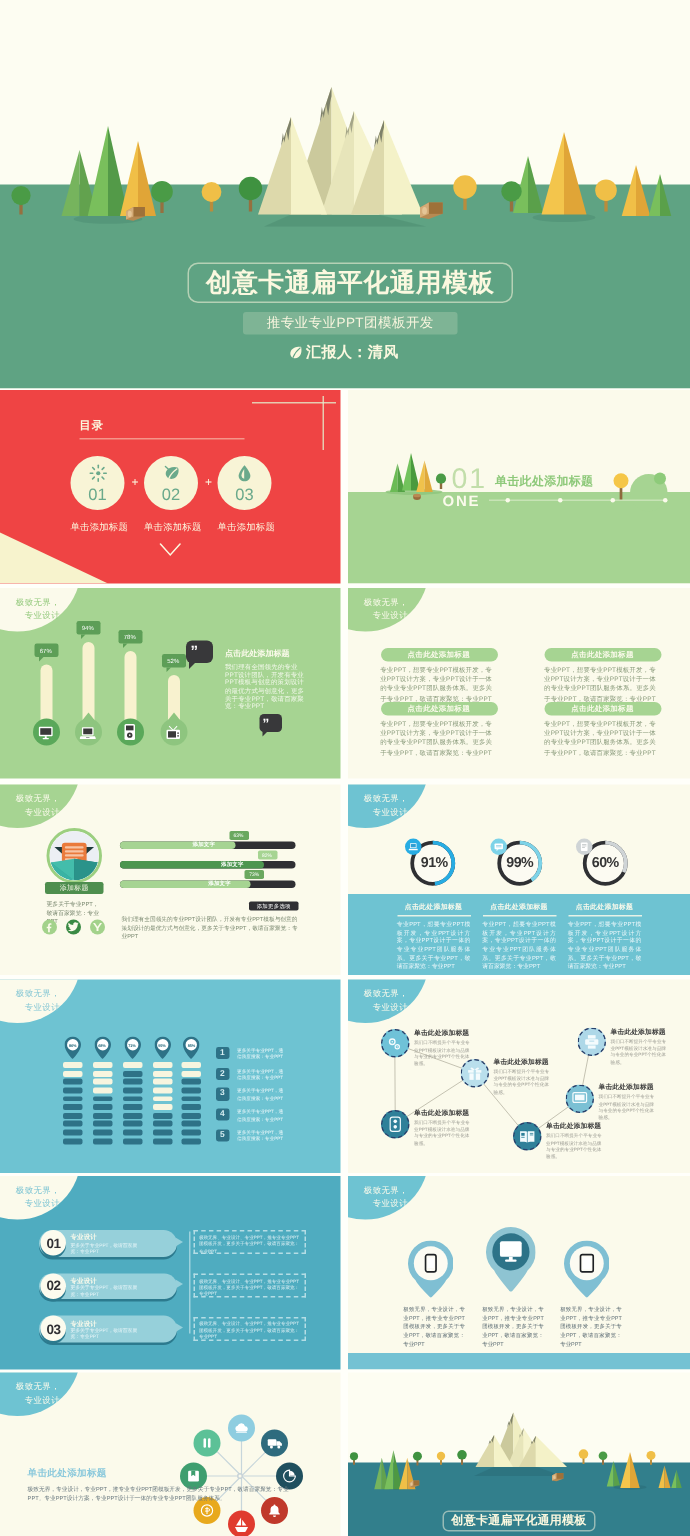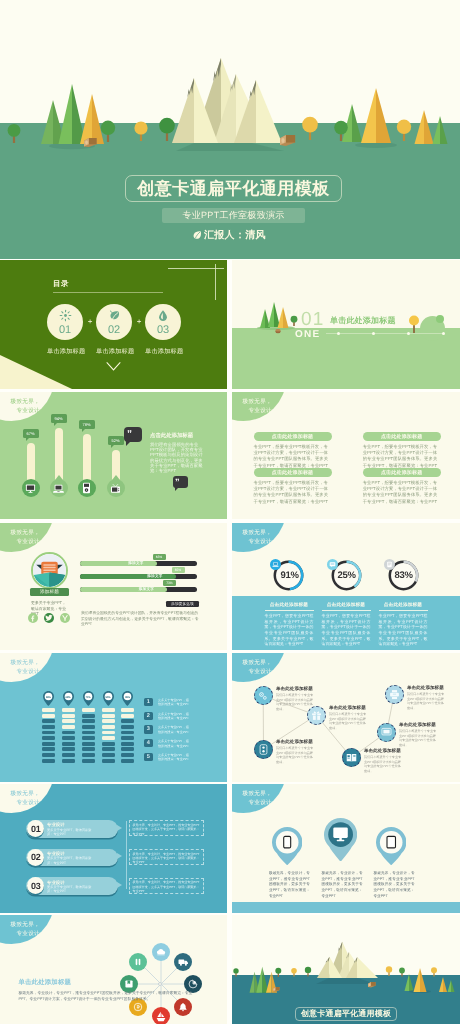--- a/index.html
+++ b/index.html
@@ -22,21 +22,21 @@
 #s1 .subbox{position:absolute;left:162px;top:208px;width:143px;height:15px;
   background:rgba(251,248,223,.20);border-radius:2px;
   display:flex;align-items:center;justify-content:center;}
 #s1 .sub{font-size:9px;color:#f8f5de;letter-spacing:.3px;}
 #s1 .presenter{position:absolute;left:192px;top:227px;width:100px;height:15px;
   display:flex;align-items:center;}
 #s1 .presenter span{font-size:10px;color:#fbf8df;font-weight:bold;letter-spacing:.3px;}
 #s1 .leafic{width:10px;height:10px;margin-right:2px;flex:none;}
 
 
-#s2{left:0;top:260px;width:227px;height:129px;background:#4d7c0f;}
+#s2{left:0;top:260px;width:227px;height:129px;background:#ef4444;}
 #s2 .cornerH{position:absolute;left:168px;top:8px;width:56px;height:1px;background:#e3eecc;opacity:.8;}
 #s2 .cornerV{position:absolute;left:215px;top:4px;width:1px;height:36px;background:#e3eecc;opacity:.8;}
 #s2 .heading{position:absolute;left:53px;top:19px;font-size:7.5px;color:#fbf8df;font-weight:bold;letter-spacing:.6px;}
 #s2 .hrule{position:absolute;left:53px;top:32px;width:110px;height:1px;background:rgba(251,248,223,.45);}
 #s2 .tri{position:absolute;left:0;top:95px;width:0;height:0;
   border-left:72px solid #f7f3cd;border-top:34px solid transparent;}
 #s2 .item{position:absolute;top:44px;width:36px;text-align:center;}
 #s2 .circ{width:36px;height:36px;border-radius:50%;background:#f8f4d6;
   display:flex;align-items:center;justify-content:center;flex-direction:column;}
 #s2 .num{font-size:11px;color:#6aa98b;font-weight:400;line-height:1;margin-top:3px;
@@ -289,21 +289,21 @@
             <polygon points="7,0 18,0 18,9 7,9" fill="#9e7139"></polygon>
             <polygon points="0,4 7,0 7,9 0,12" fill="#d4ab77"></polygon>
             <ellipse cx="3.6" cy="6.6" rx="1.9" ry="3" fill="#e5c596"></ellipse>
           </g>
         </svg>
       </div>
   <div class="titlebox">
     <div class="title">创意卡通扁平化通用模板</div>
   </div>
   <div class="subbox">
-    <div class="sub">专业PPT工作室极致演示</div>
+    <div class="sub">推专业专业PPT团模板开发</div>
   </div>
   <div class="presenter">
     <svg class="leafic" viewBox="0 0 16 16">
           <path d="M14 2C9.5 1.6 4.6 3 3 6.6c-1.4 3.1.1 6.2 2.6 7.2 3.3 1.3 7.1-.9 8.2-4.4.8-2.6.6-5.4.2-7.4z" fill="#fbf8df"></path>
           <path d="M13.3 2.8C10 5.5 7 9 5.2 13.6" stroke="#5fa383" stroke-width="1.2" fill="none"></path>
         </svg>
     <span>汇报人：清风</span>
   </div>
 </div>
 <div class="slide" id="s2">
@@ -563,41 +563,41 @@
 <div class="ctitle">点击此处添加标题</div>
 <div class="crule"></div>
 <div class="cbody">专业PPT，想要专业PPT模板开发，专业PPT设计方案，专业PPT设计于一体的专业专业PPT团队服务体系。更多关于专业PPT，敬请百家聚览：专业PPT</div>
 </div>
 <div class="donut" style="left:99.0px">
         <svg width="31" height="31" viewBox="0 0 31 31">
           <circle cx="15.5" cy="15.5" r="13.70" fill="#fcfbf2" stroke="#2f3033" stroke-width="2.5"></circle>
           <circle cx="15.5" cy="15.5" r="13.70" fill="none" stroke="#7dd3e8" stroke-width="2.5" stroke-dasharray="34.43 86.08" transform="rotate(-90 15.5 15.5)"></circle>
         </svg>
       </div>
-<div class="dval" style="left:99.0px">25%</div>
+<div class="dval" style="left:99.0px">99%</div>
 <div class="dbadge" style="left:95.0px;top:35.5px;background:#7dd3e8">
         <svg width="7" height="7" viewBox="0 0 24 24">
           <rect x="2.4" y="4.4" width="19.2" height="13.2" rx="2" fill="#fff"></rect>
           <polygon points="7,17.6 7,21.6 12,17.6" fill="#fff"></polygon>
           <rect x="5.4" y="8" width="13.2" height="1.6" rx=".8" fill="#8fd0e6"></rect>
           <rect x="5.4" y="11.4" width="13.2" height="1.6" rx=".8" fill="#8fd0e6"></rect>
         </svg>
       </div>
 <div class="card" style="left:89.5px">
 <div class="ctitle">点击此处添加标题</div>
 <div class="crule"></div>
 <div class="cbody">专业PPT，想要专业PPT模板开发，专业PPT设计方案，专业PPT设计于一体的专业专业PPT团队服务体系。更多关于专业PPT，敬请百家聚览：专业PPT</div>
 </div>
 <div class="donut" style="left:156.0px">
         <svg width="31" height="31" viewBox="0 0 31 31">
           <circle cx="15.5" cy="15.5" r="13.70" fill="#fcfbf2" stroke="#2f3033" stroke-width="2.5"></circle>
           <circle cx="15.5" cy="15.5" r="13.70" fill="none" stroke="#cfd4d6" stroke-width="2.5" stroke-dasharray="27.55 86.08" transform="rotate(-90 15.5 15.5)"></circle>
         </svg>
       </div>
-<div class="dval" style="left:156.0px">83%</div>
+<div class="dval" style="left:156.0px">60%</div>
 <div class="dbadge" style="left:152.0px;top:35.5px;background:#cfd4d6">
         <svg width="7" height="7" viewBox="0 0 24 24">
           <rect x="4.4" y="2.4" width="15.2" height="19.2" rx="1.6" fill="#fff"></rect>
           <rect x="7" y="6" width="10" height="1.6" fill="#b8bdbf"></rect>
           <rect x="7" y="9.4" width="10" height="1.6" fill="#b8bdbf"></rect>
           <rect x="7" y="12.8" width="6.5" height="1.6" fill="#b8bdbf"></rect>
         </svg>
       </div>
 <div class="card" style="left:146.5px">
 <div class="ctitle">点击此处添加标题</div>

